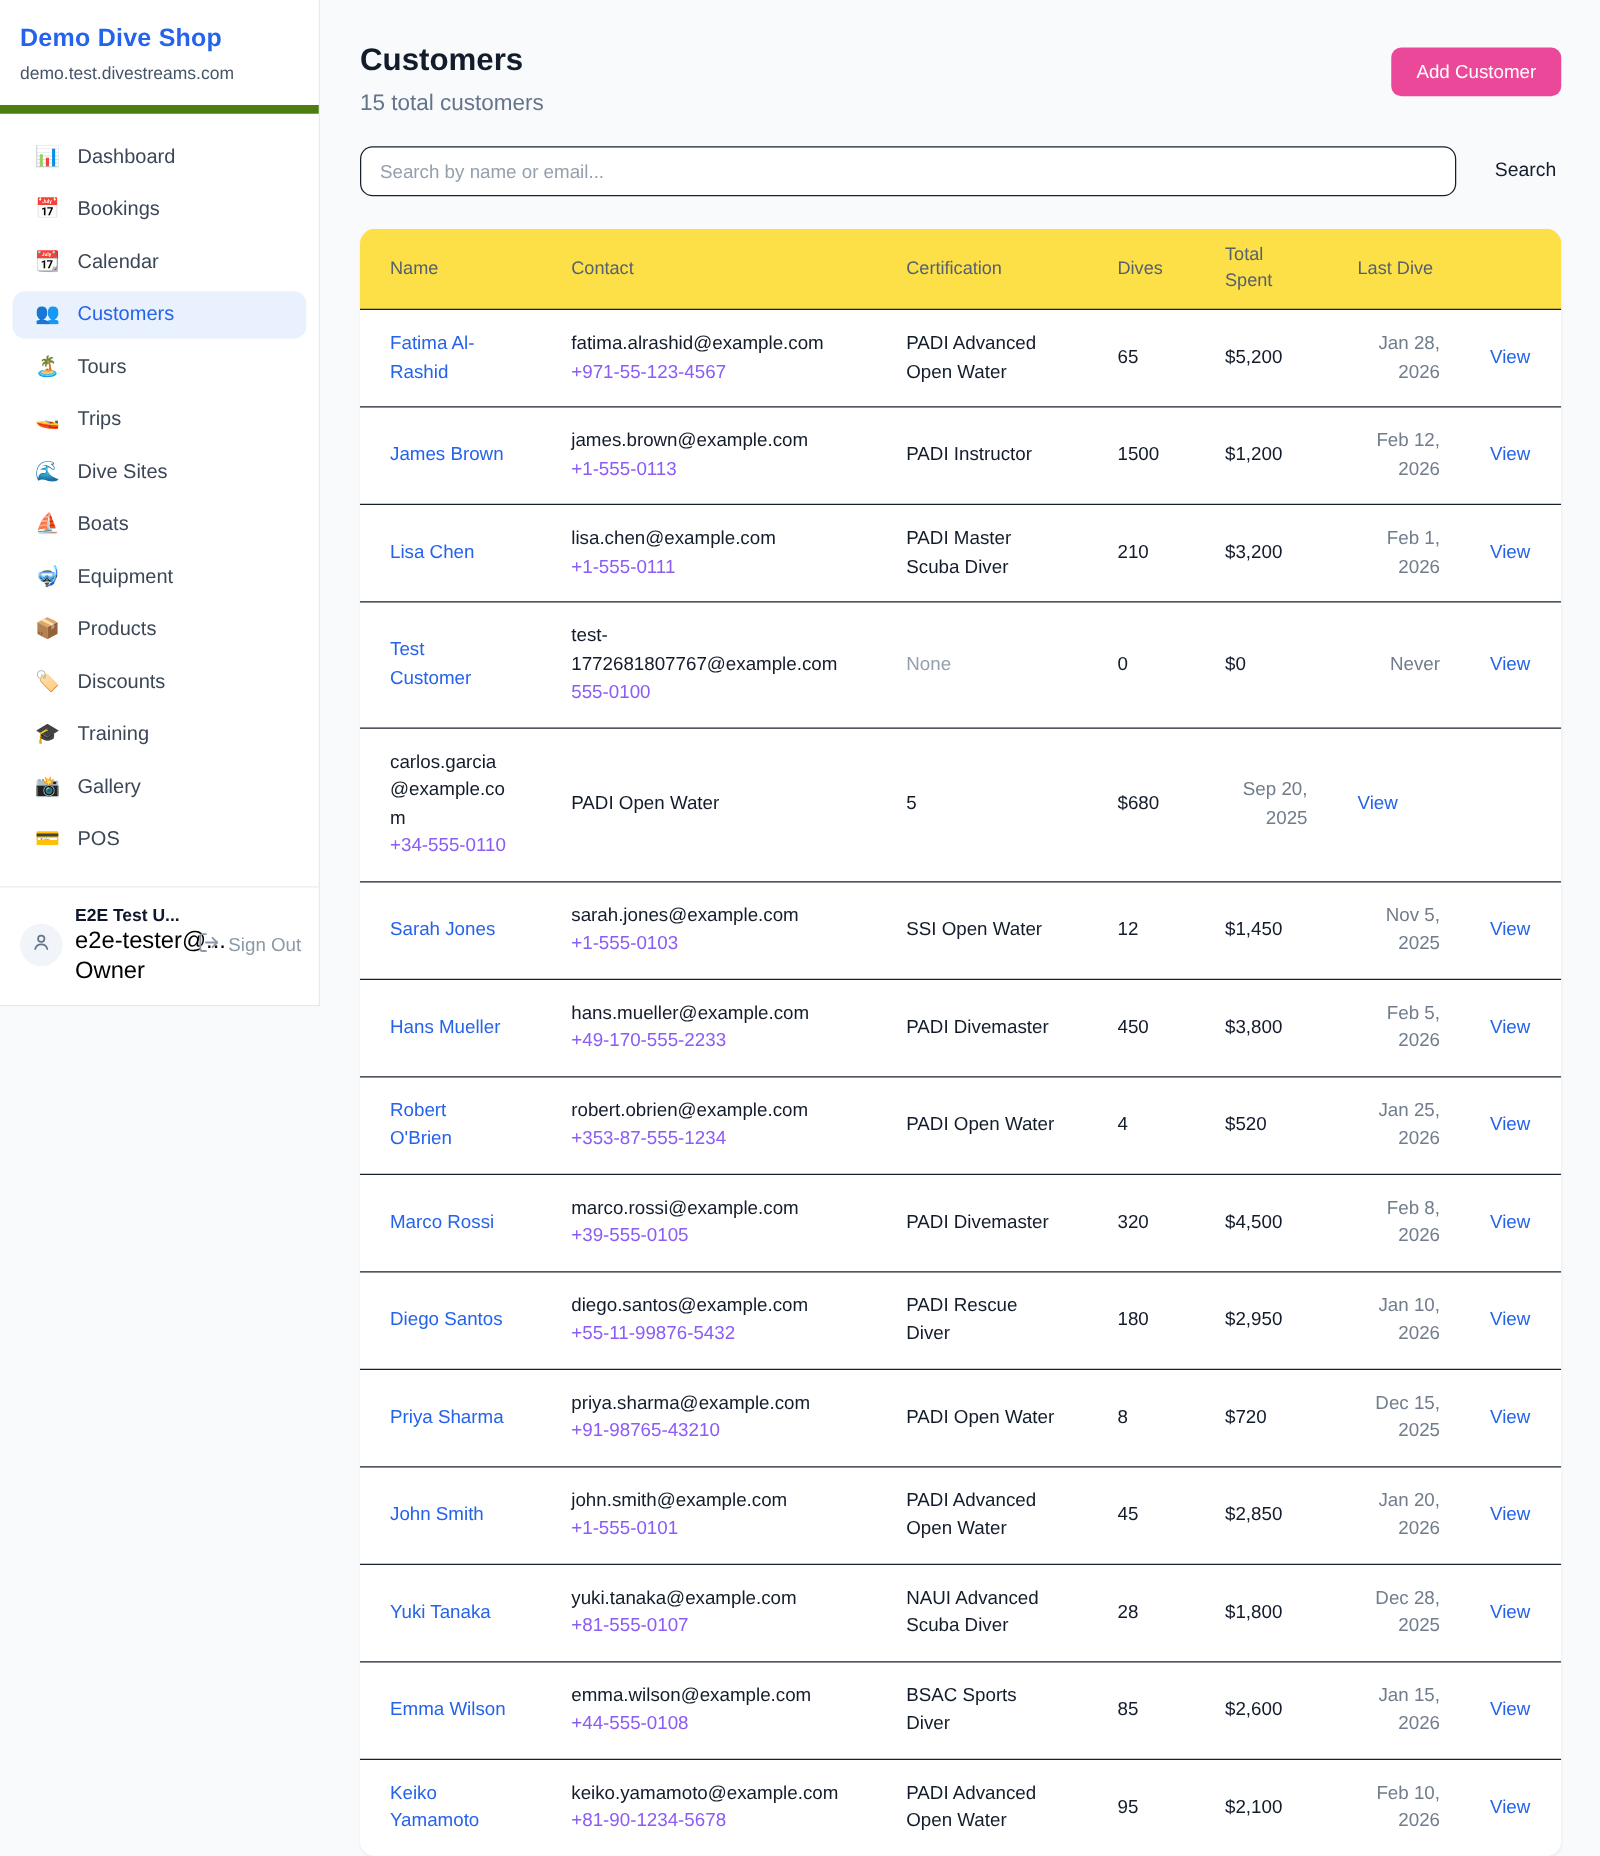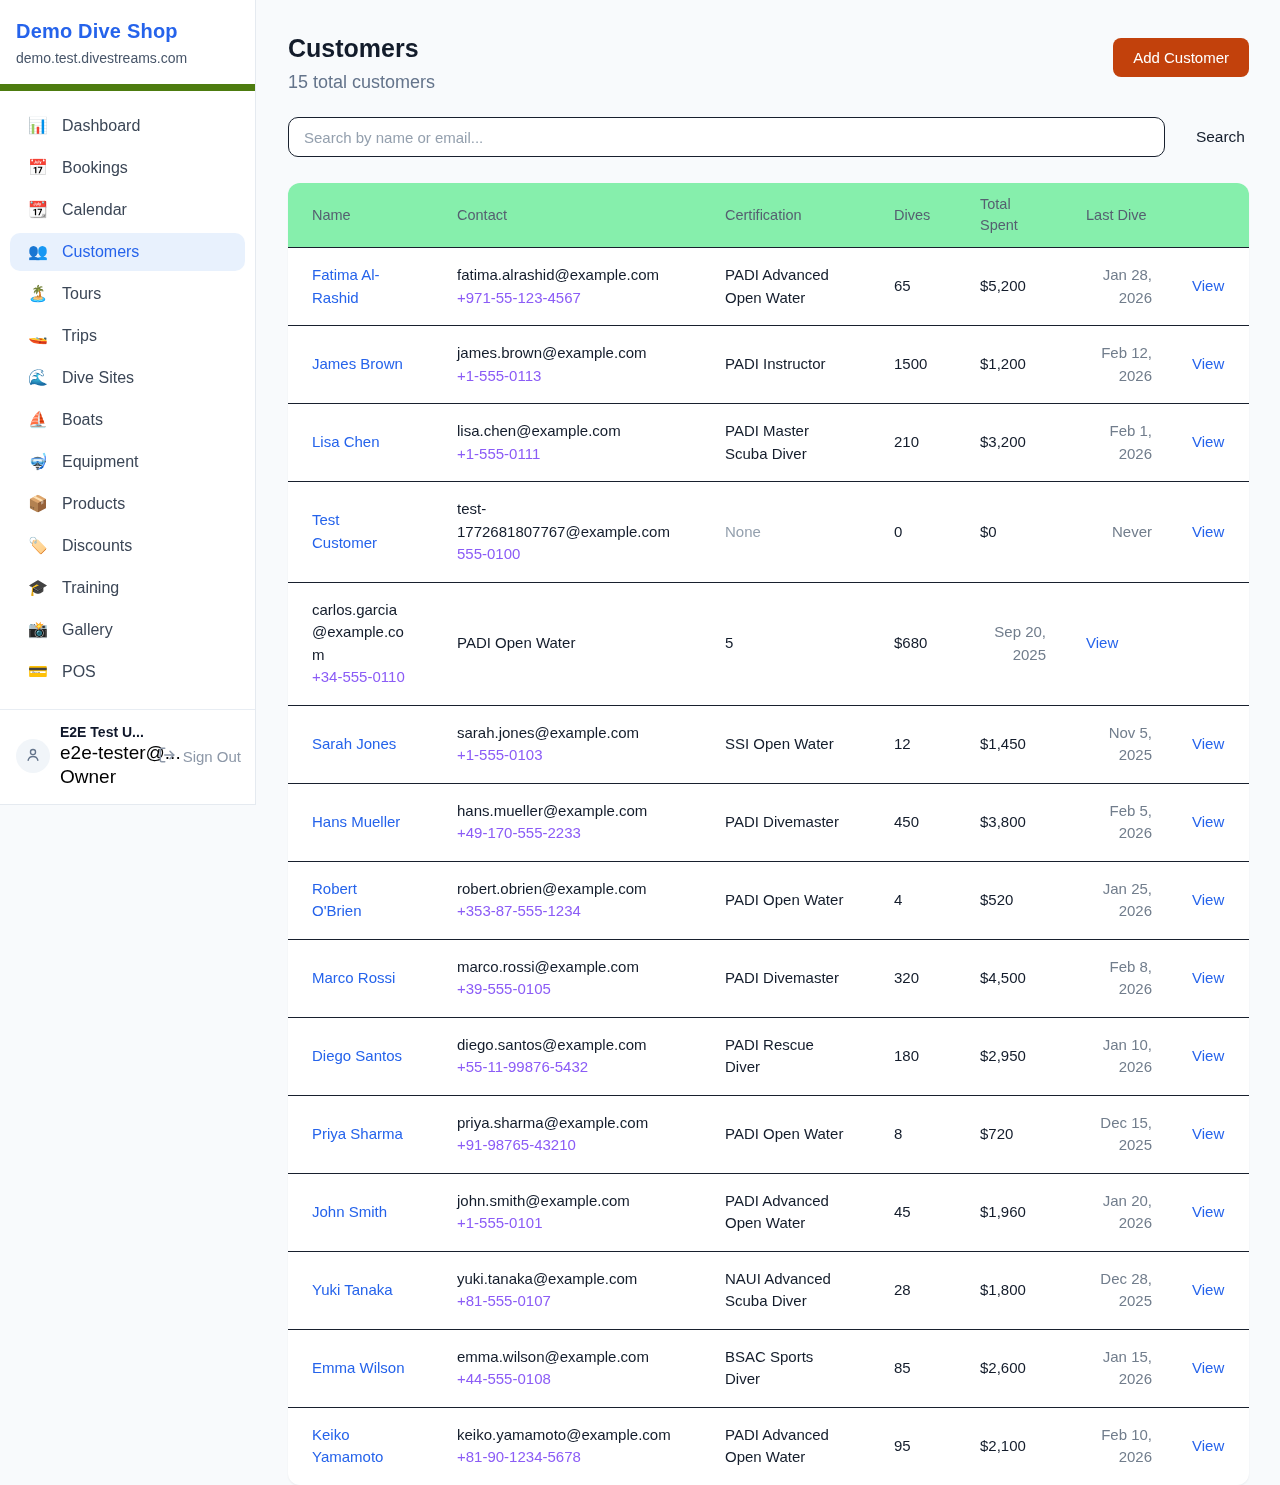--- a/index.html
+++ b/index.html
@@ -52,21 +52,21 @@
     color:#8d98a8; font-size:15px; font-family:inherit;
     padding:0;
   }
 
   
   .main { flex:1; padding:34px 31px 40px 32px; min-width:0; }
   .topbar { display:flex; justify-content:space-between; align-items:flex-start; }
   .page-title { font-size:25px; font-weight:bold; color:#131c2b; }
   .page-subtitle { font-size:18px; color:#64748b; margin-top:9px; }
   .add-btn {
-    background:#c2410c; color:#fff; border:none; cursor:pointer;
+    background:#ec4899; color:#fff; border:none; cursor:pointer;
     font-family:inherit; font-size:15px; font-weight:500;
     padding:11px 20px; border-radius:8px; margin-top:4px;
   }
   .search-row { display:flex; align-items:center; margin-top:24px; }
   .search-input {
     flex:1; height:40px;
     border:1px solid #18202e; border-radius:10px;
     background:#fff; padding:16px 15px;
     font-family:inherit; font-size:15px; color:#0f172a;
     outline:none;
@@ -86,21 +86,21 @@
   }
   .tr {
     display:grid;
     grid-template-columns:169px 268px 169px 86px 106px 106px 1fr;
     align-items:center;
     border-bottom:1px solid #18202e;
   }
   .tr:last-child { border-bottom:none; }
   .th, .td { padding:16px 24px 16px 0; line-height:1.5; }
   .th:first-child, .td:first-child { padding-left:24px; }
-  .thead { background:#86efac; }
+  .thead { background:#fde047; }
   .thead .th { color:#556070; font-size:14.5px; padding-top:11px; padding-bottom:11px; line-height:1.45; }
   .th.spent, .th.last { padding-right:42px; }
   .td.name { padding-right:52px; }
   .td.contact { padding-right:50px; overflow-wrap:break-word; }
   .td.cert { padding-right:50px; }
   .td.last { padding-right:40px;text-align:right; }
   .name-link { color:#2563eb; text-decoration:none; }
   .email { color:#131c2b; }
   .phone { color:#8b5cf6; }
   .td.cert { color:#131c2b; }
@@ -384,21 +384,21 @@
   </div>
 
   <div class="tr row">
     <div class="td name"><a class="name-link" href="#">John Smith</a></div>
     <div class="td contact">
       <div class="email">john.smith@example.com</div>
       <div class="phone">+1-555-0101</div>
     </div>
     <div class="td cert">PADI Advanced Open Water</div>
     <div class="td dives">45</div>
-    <div class="td spent">$1,960</div>
+    <div class="td spent">$2,850</div>
     <div class="td last">Jan 20, 2026</div>
     <div class="td action"><a class="view-link" href="#">View</a></div>
   </div>
 
   <div class="tr row">
     <div class="td name"><a class="name-link" href="#">Yuki Tanaka</a></div>
     <div class="td contact">
       <div class="email">yuki.tanaka@example.com</div>
       <div class="phone">+81-555-0107</div>
     </div>

